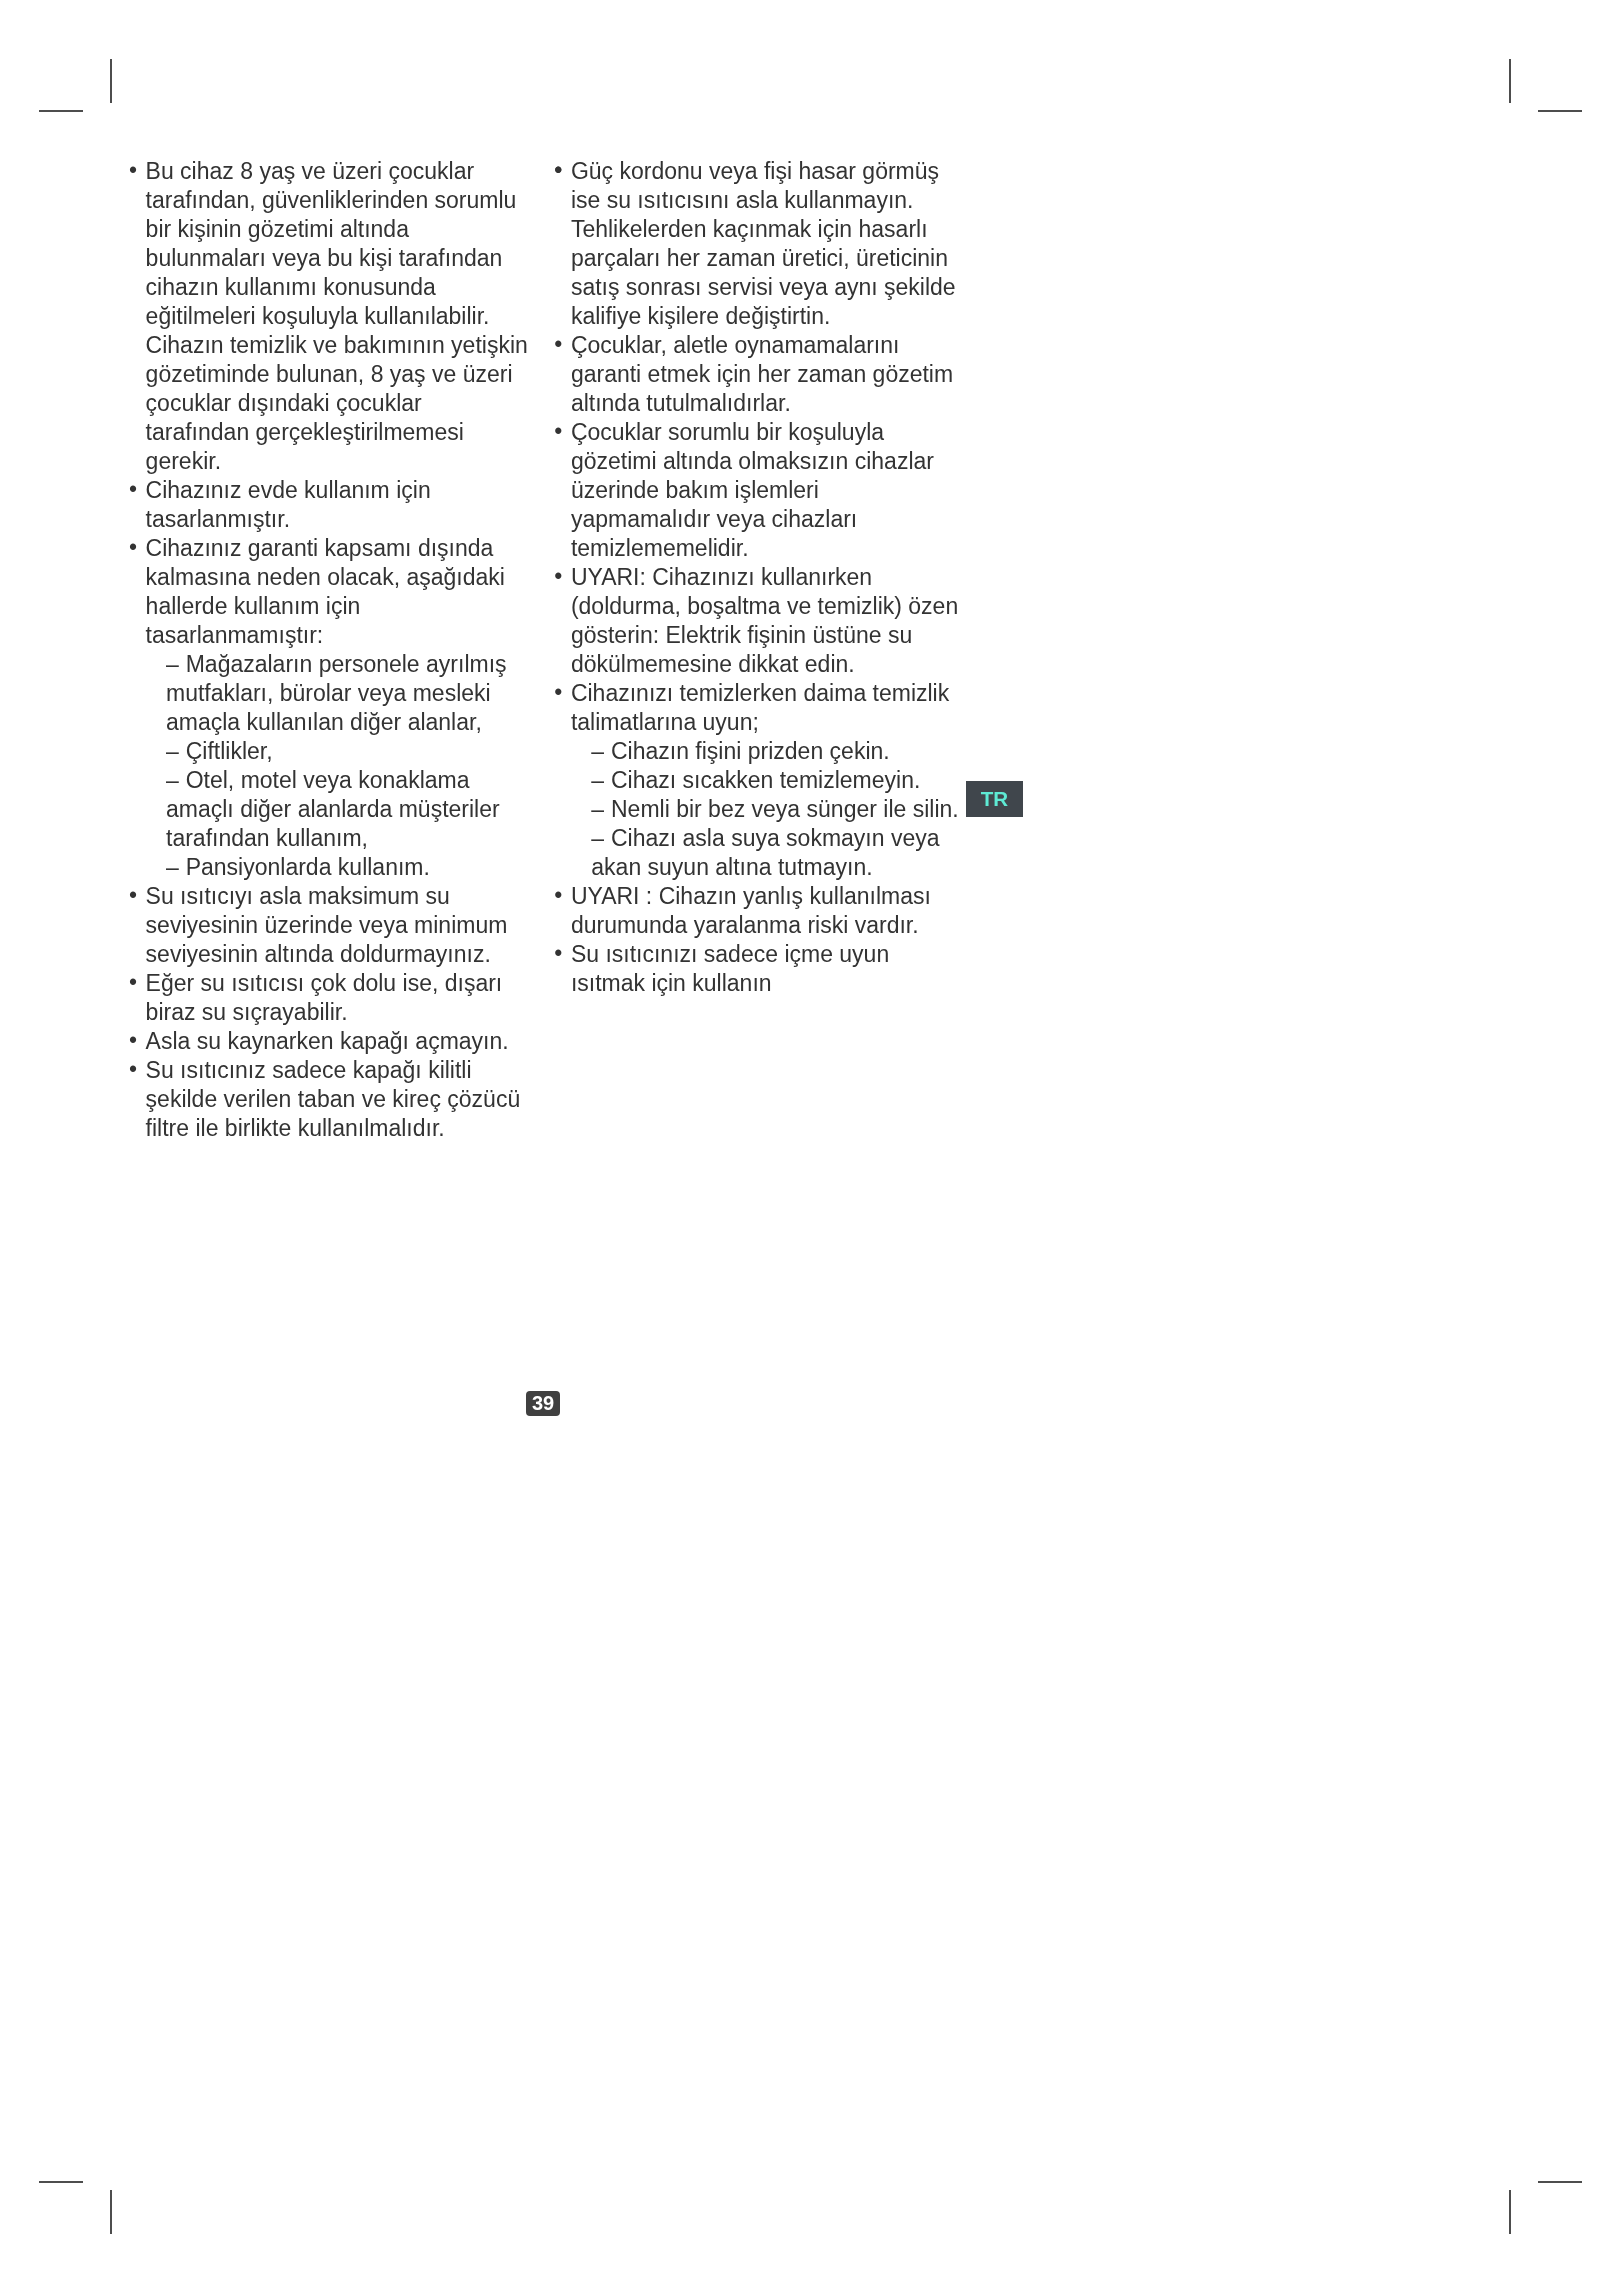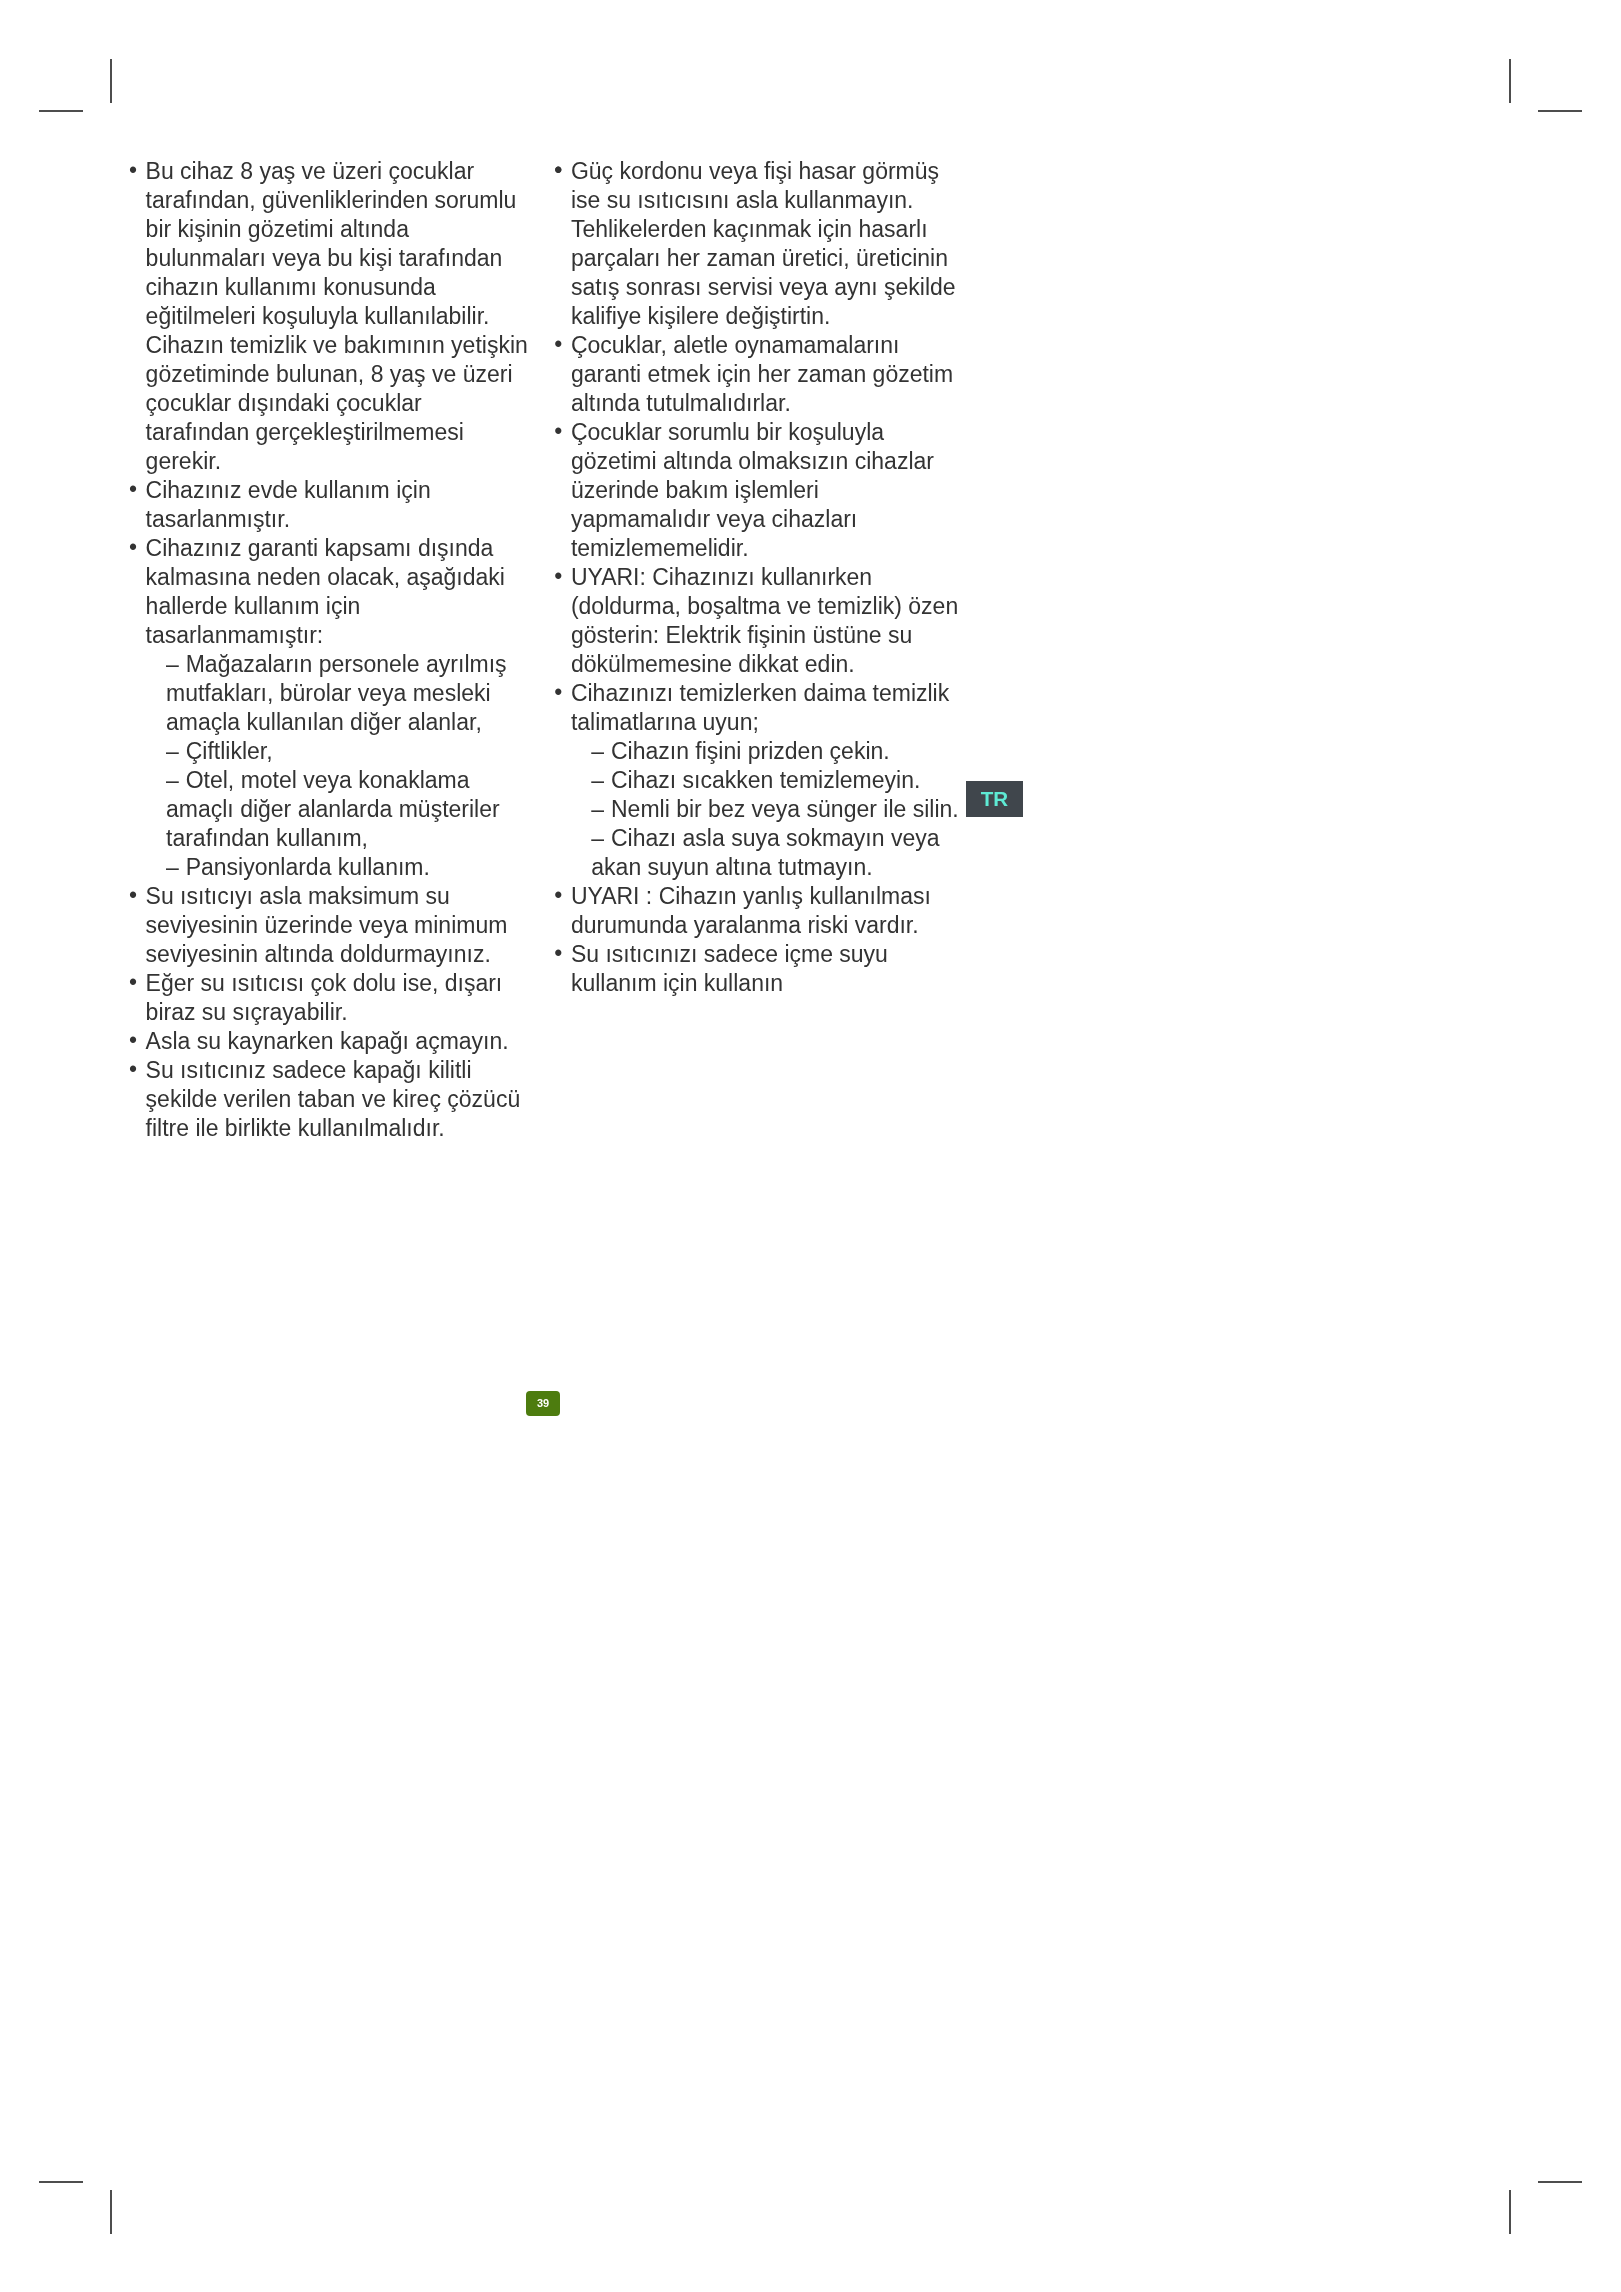--- a/index.html
+++ b/index.html
@@ -43,24 +43,24 @@
     display: flex;
     align-items: center;
     justify-content: center;
   }
   .page-badge {
     position: absolute;
     left: 526px;
     top: 1391px;
     width: 34px;
     height: 24.5px;
-    background: #4d7c0f;
+    background: #404040;
     border-radius: 3.9px;
     color: #ffffff;
-    font-size: 11px;
+    font-size: 20px;
     font-weight: bold;
     display: flex;
     align-items: center;
     justify-content: center;
   }
   .crop { position: absolute; background: #4d4d4d; }
   .crop-v { width: 2px; height: 44px; }
   .crop-h { width: 44px; height: 2px; }
   .crop-tl-v { left: 110px;  top: 59px; }
   .crop-tl-h { left: 39px;   top: 110px; }
@@ -187,21 +187,21 @@
       <span class="dash-marker">–</span><span class="item-text">Cihazı asla suya sokmayın veya akan suyun altına tutmayın.</span>
     </div>
 
     <div class="item">
       <span class="bullet-marker">•</span>
       <span class="item-text">UYARI : Cihazın yanlış kullanılması durumunda yaralanma riski vardır.</span>
     </div>
 
     <div class="item">
       <span class="bullet-marker">•</span>
-      <span class="item-text">Su ısıtıcınızı sadece içme suyu kullanım için kullanın</span>
+      <span class="item-text">Su ısıtıcınızı sadece içme uyun ısıtmak için kullanın</span>
     </div>
 
   </div>
 
 </div>
 
 <div class="tr-tab">TR</div>
 
 <div class="page-badge">39</div>
 

